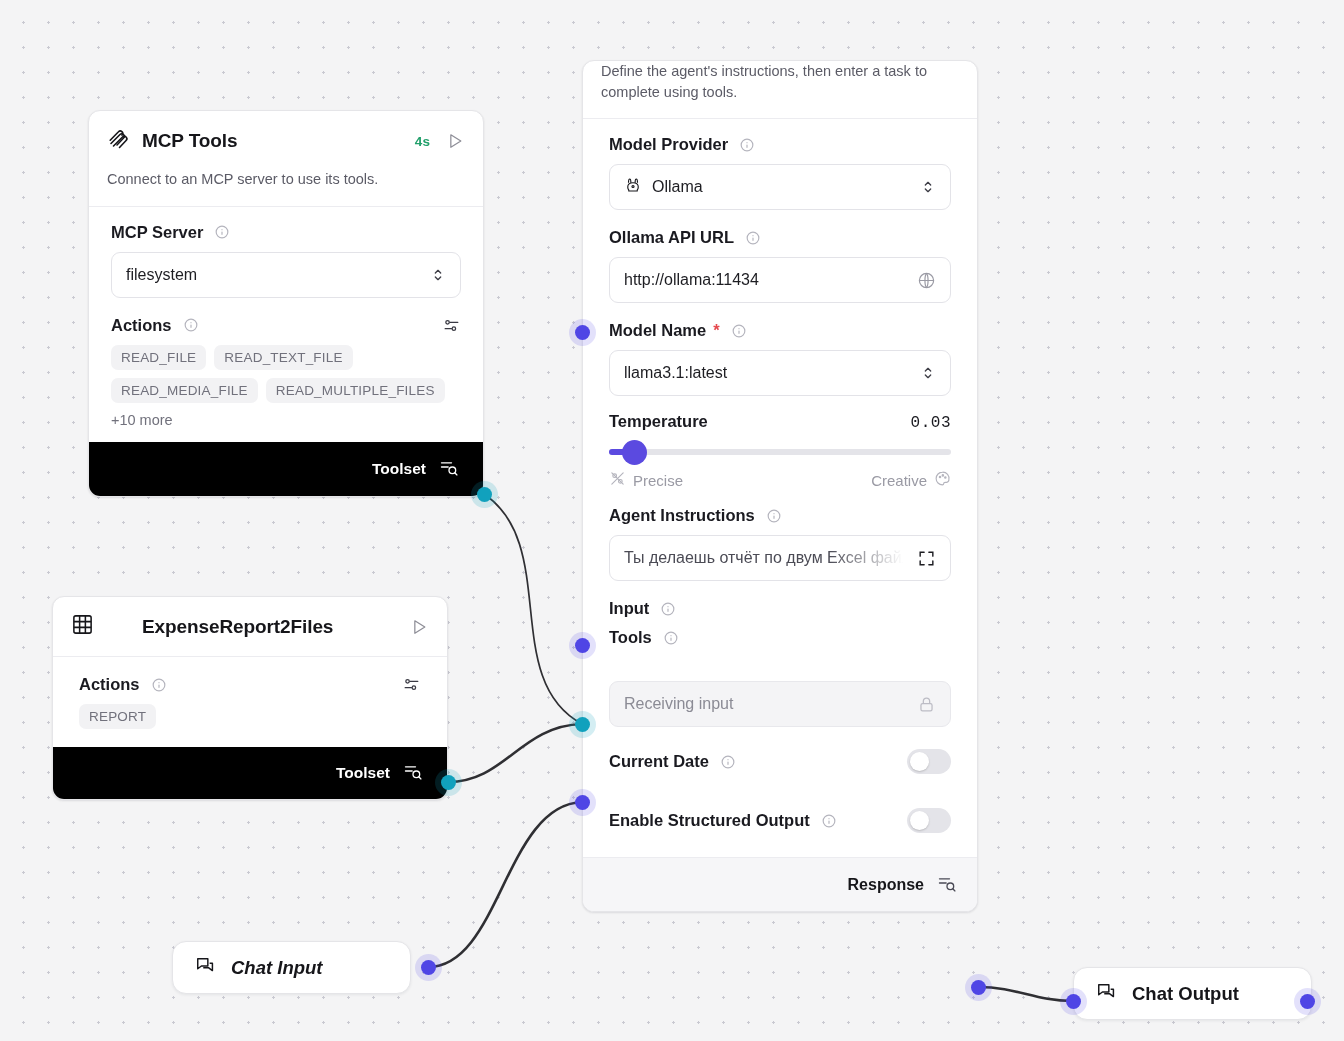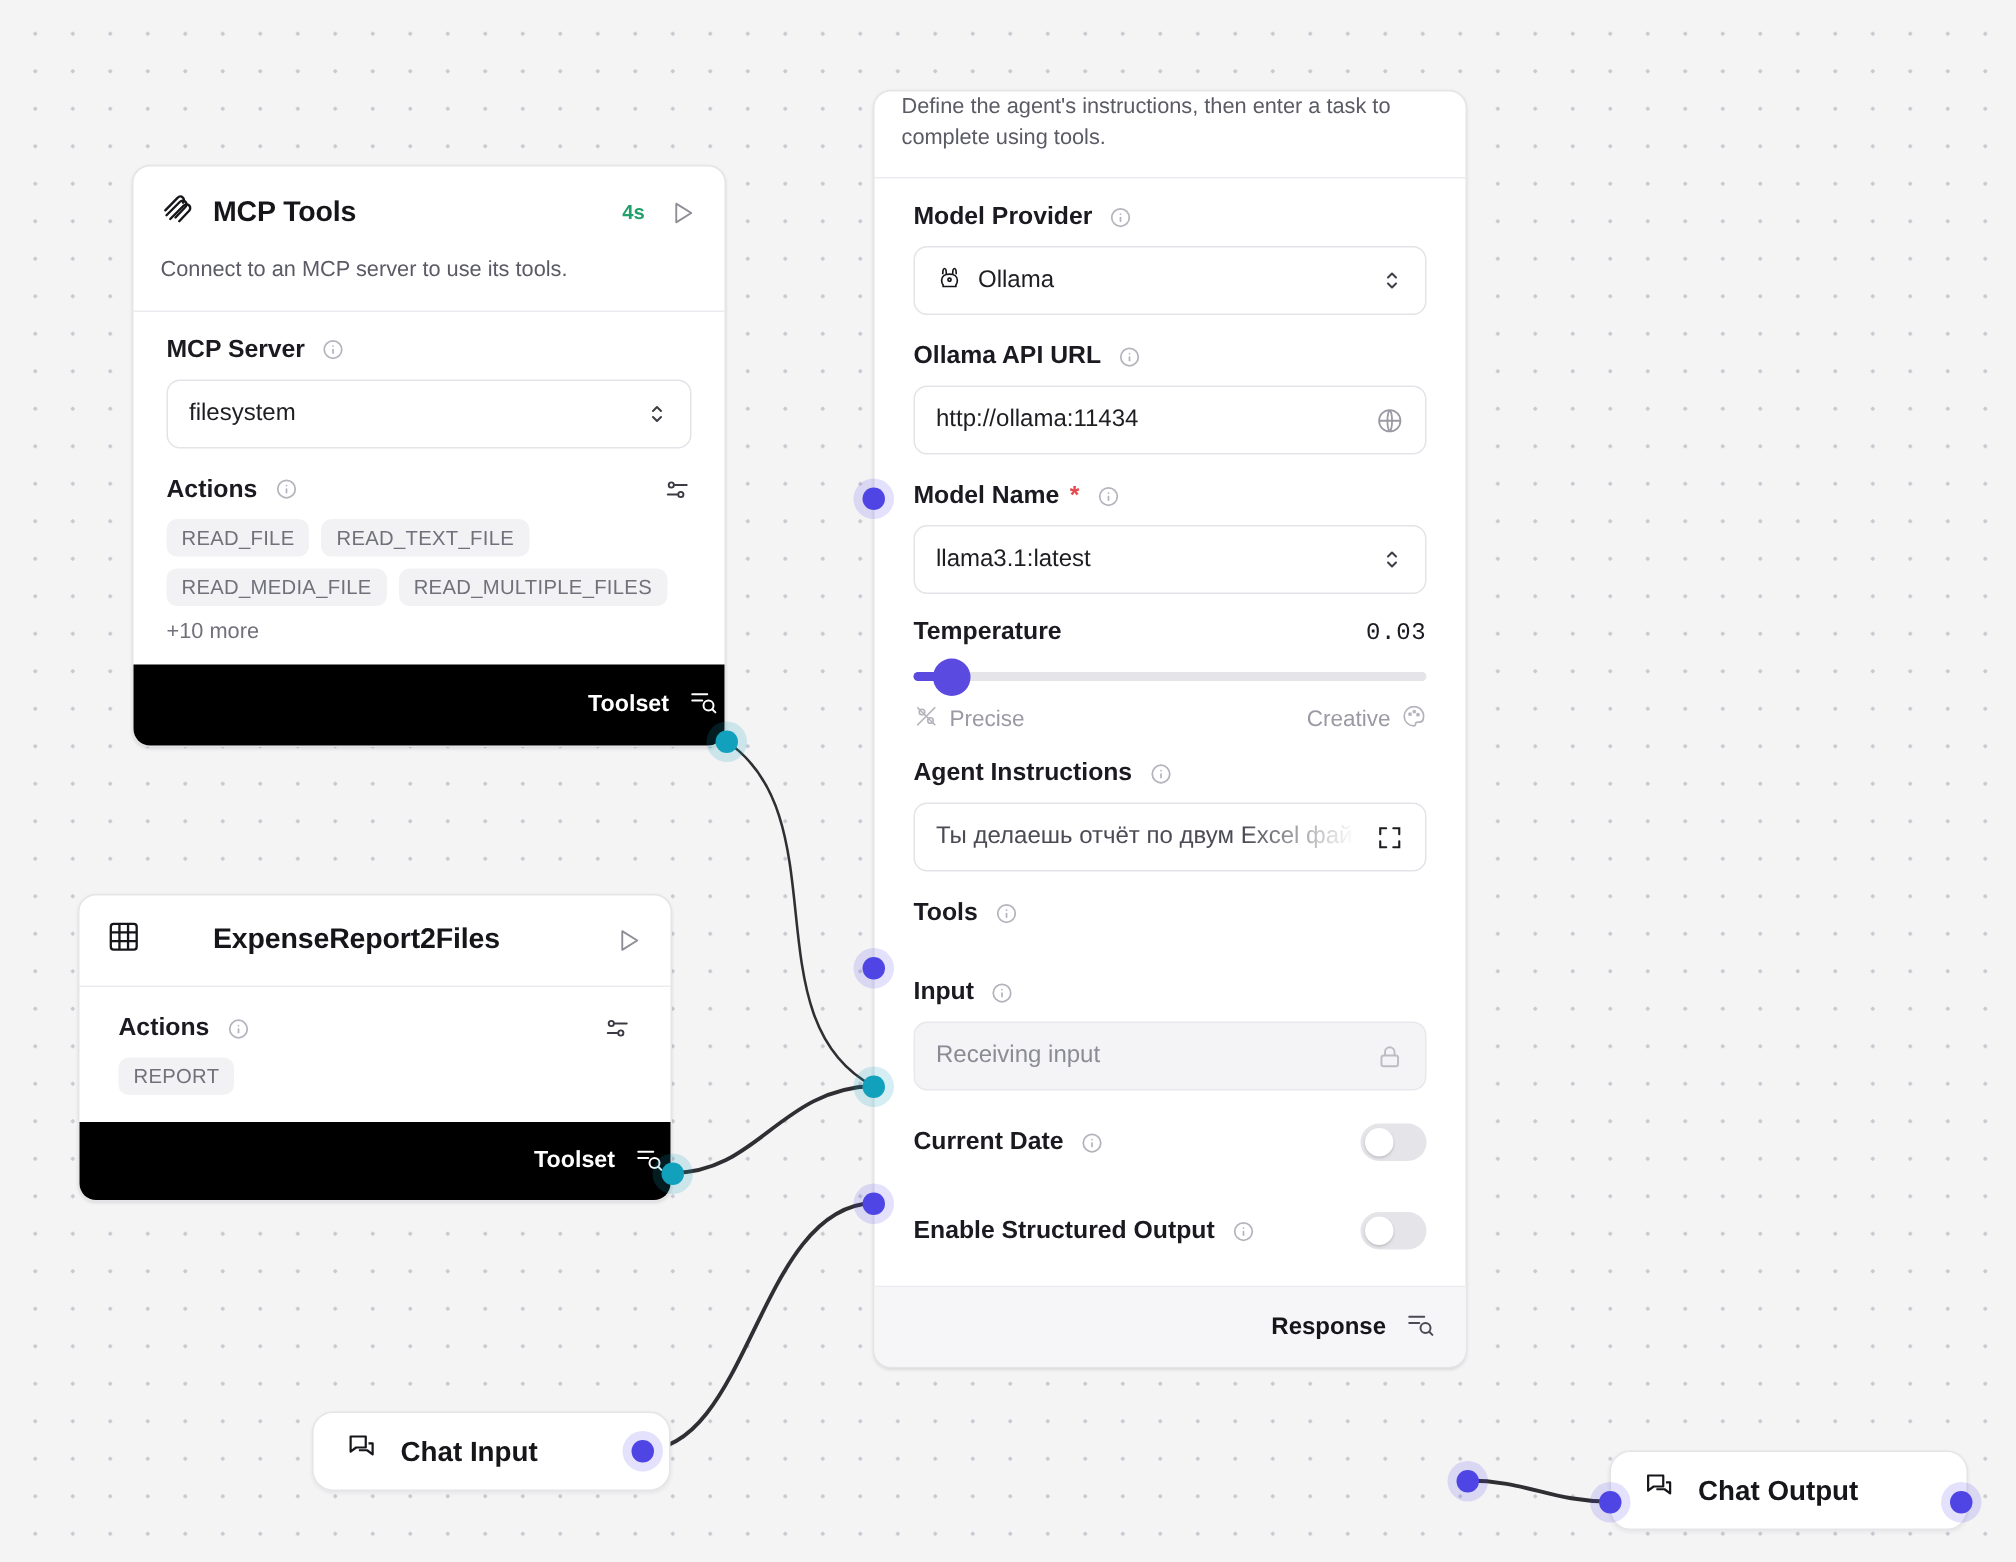--- a/index.html
+++ b/index.html
@@ -65,21 +65,21 @@
     background: #f2f2f4; color: #71717c; border-radius: 7px;
     padding: 5px 10px; font-size: 13.5px; letter-spacing: .2px;
   }
   .more { font-size: 14.5px; color: #71717c; margin-top: 9px; }
 
   .sliders-ico { margin-left: auto; color: #3a3a44; display: flex; }
 
   .footer-dark {
     background: #000; color: #fff; border-radius: 0 0 11px 11px;
     height: 54px; display: flex; align-items: center; justify-content: flex-end;
-    gap: 13px; padding: 0 4px;
+    gap: 13px; padding: 0 24px;
     font-size: 15.5px; font-weight: 600;
   }
   .footer-light {
     background: #f6f6f8; border-top: 1px solid #ececf0;
     border-radius: 0 0 11px 11px;
     height: 54px; display: flex; align-items: center; justify-content: flex-end;
     gap: 13px; padding: 0 20px;
     font-size: 16px; font-weight: 600; color: #16161a;
   }
 
@@ -379,32 +379,32 @@
     <div class="textin" style="position:relative; overflow:hidden; white-space:nowrap; margin-bottom:18px;">
       <span style="color:#4b4b55;">Ты делаешь отчёт по двум Excel файлам</span>
       <span class="grad-fade"></span>
       <span class="trail" style="position:relative; z-index:2; margin-left:auto; position:absolute; right:14px; top:13px;">
         <svg width="19" height="19" viewBox="0 0 24 24" fill="none" stroke="#1d1d22" stroke-width="1.8" stroke-linecap="round">
             <path d="M4 9V4h5M20 9V4h-5M4 15v5h5M20 15v5h-5"></path>
           </svg>
       </span>
     </div>
 
+    <div class="field-label big">
+      <span>Input</span>
+      <span class="info-ico">
+        <svg width="14" height="14" viewBox="0 0 24 24" fill="none" stroke="#b4b4bd" stroke-width="2">
+            <circle cx="12" cy="12" r="10"></circle>
+            <path d="M12 16v-4M12 8h.01" stroke-linecap="round"></path>
+          </svg>
+      </span>
+    </div>
+
     <div class="field-label big" style="margin-bottom:34px;">
       <span>Tools</span>
-      <span class="info-ico">
-        <svg width="14" height="14" viewBox="0 0 24 24" fill="none" stroke="#b4b4bd" stroke-width="2">
-            <circle cx="12" cy="12" r="10"></circle>
-            <path d="M12 16v-4M12 8h.01" stroke-linecap="round"></path>
-          </svg>
-      </span>
-    </div>
-
-    <div class="field-label big">
-      <span>Input</span>
       <span class="info-ico">
         <svg width="14" height="14" viewBox="0 0 24 24" fill="none" stroke="#b4b4bd" stroke-width="2">
             <circle cx="12" cy="12" r="10"></circle>
             <path d="M12 16v-4M12 8h.01" stroke-linecap="round"></path>
           </svg>
       </span>
     </div>
     <div class="textin readonly" style="margin-bottom:16px;">
       <span class="ph">Receiving input</span>
       <span class="trail">
@@ -466,21 +466,21 @@
 <div class="handle h-teal" style="left:575px; top:717px;">
     <span class="ring"></span>
   </div>
 <div class="handle h-purple" style="left:575px; top:795px;">
     <span class="ring"></span>
   </div>
 <div class="handle h-purple" style="left:971px; top:980px;">
     <span class="ring"></span>
   </div>
 
-<div class="pill-node" style="left:208px; top:941px; width:239px; height:53px;">
+<div class="pill-node" style="left:172px; top:941px; width:239px; height:53px;font-style:italic;">
   <span>
     <svg width="22" height="22" viewBox="0 0 24 24" fill="none" stroke="#16161a" stroke-width="1.6" stroke-linejoin="round">
       <path d="M3 4h11v8H7l-4 3V4z"></path>
         <path d="M9 14h6l4 3v-8h-3"></path>
     </svg>
   </span>
   <span class="pill-title">Chat Input</span>
 </div>
 <div class="handle h-purple" style="left:421px; top:960px;">
     <span class="ring"></span>

